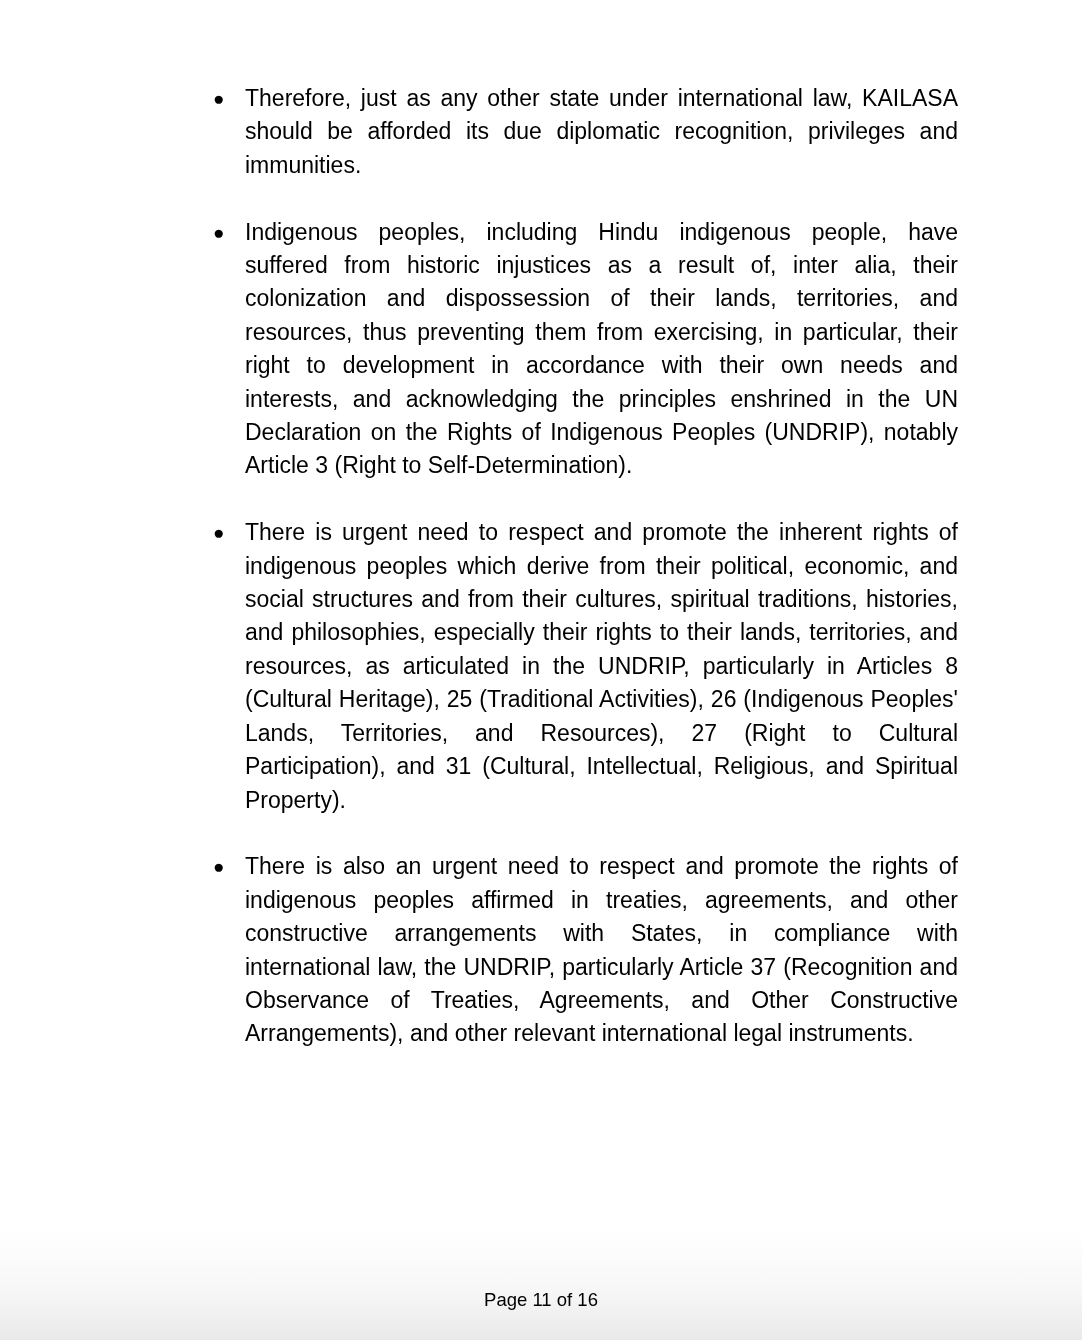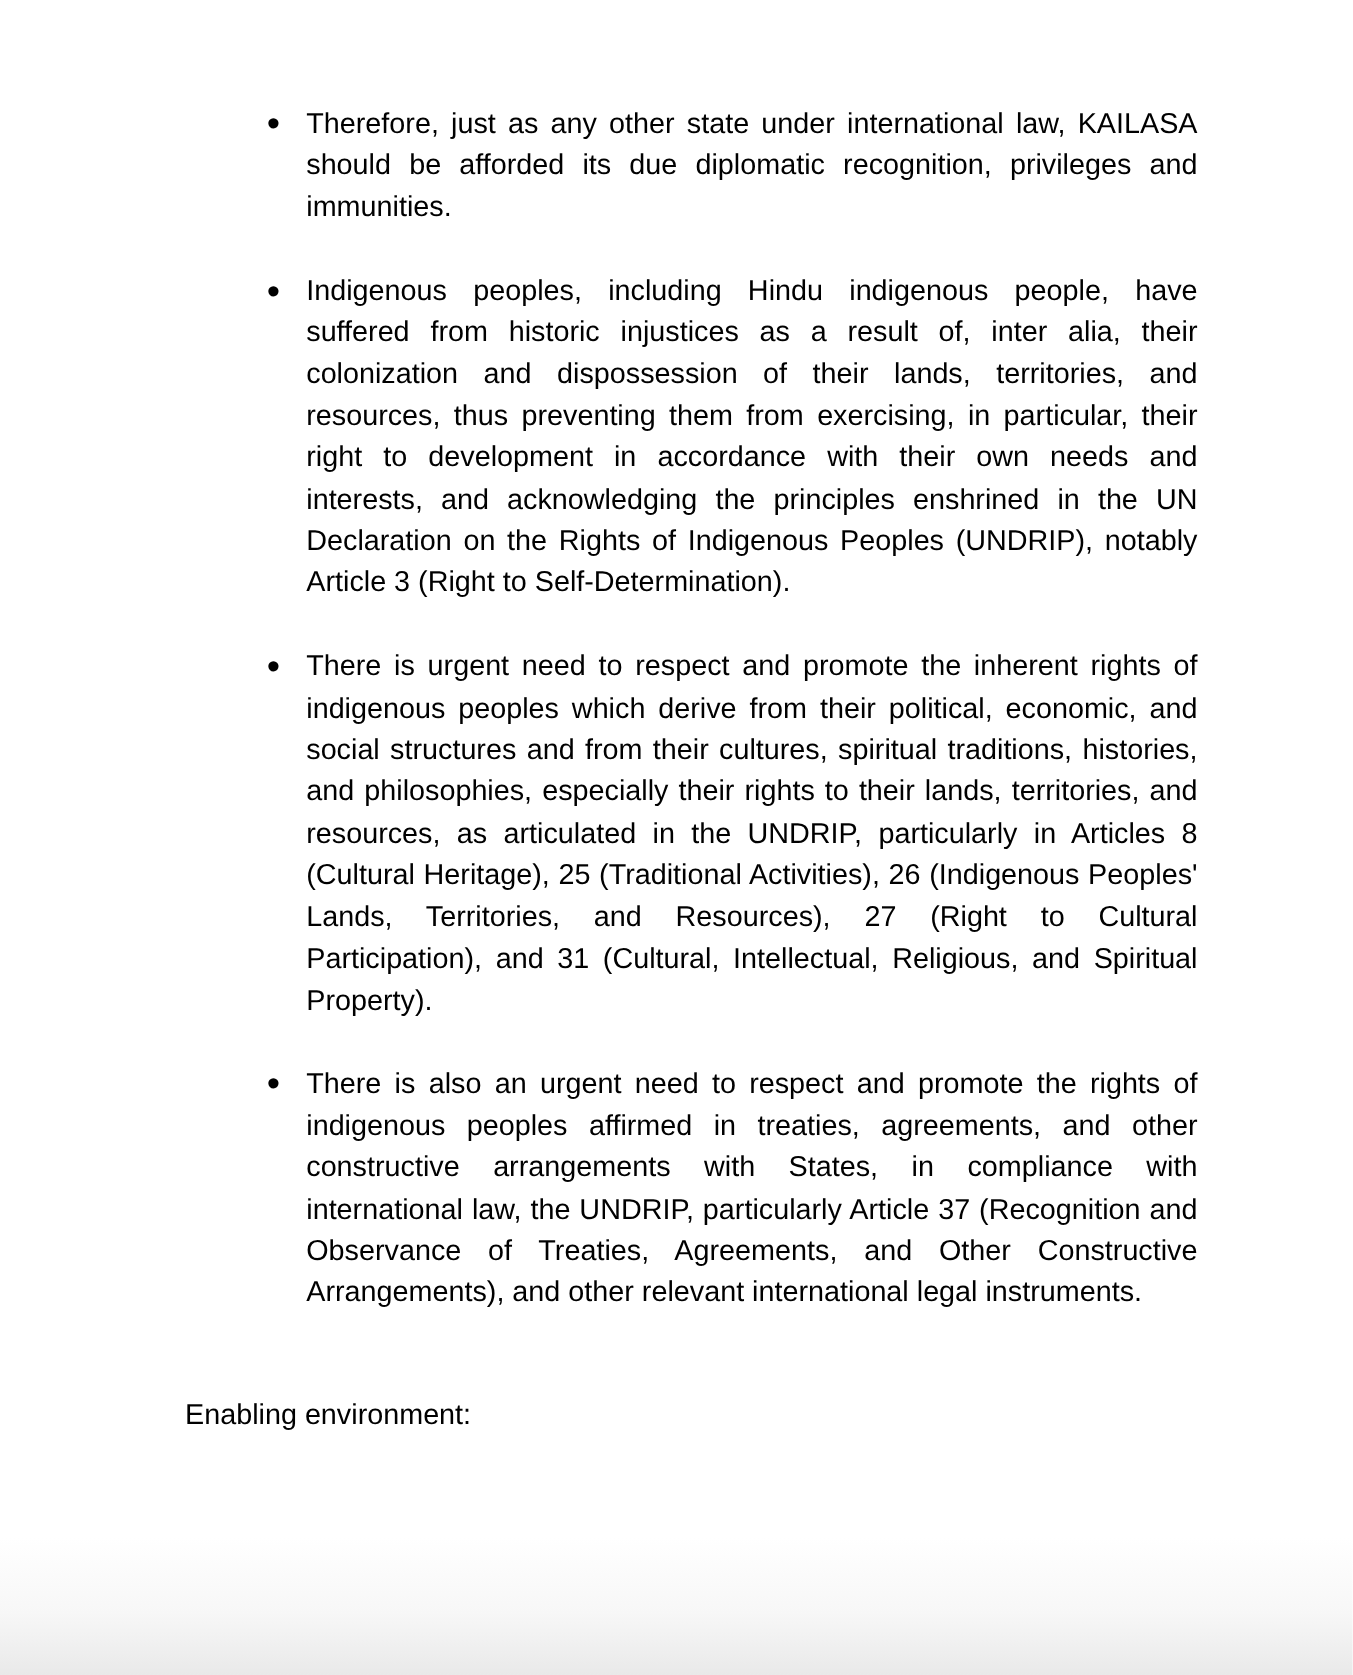--- a/index.html
+++ b/index.html
@@ -93,17 +93,17 @@
     <li class="bullet-item">
       <span class="bullet-glyph">●</span>
       <span>There is urgent need to respect and promote the inherent rights of indigenous peoples which derive from their political, economic, and social structures and from their cultures, spiritual traditions, histories, and philosophies, especially their rights to their lands, territories, and resources, as articulated in the UNDRIP, particularly in Articles 8 (Cultural Heritage), 25 (Traditional Activities), 26 (Indigenous Peoples' Lands, Territories, and Resources), 27 (Right to Cultural Participation), and 31 (Cultural, Intellectual, Religious, and Spiritual Property).</span>
     </li>
     <li class="bullet-item">
       <span class="bullet-glyph">●</span>
       <span>There is also an urgent need to respect and promote the rights of indigenous peoples affirmed in treaties, agreements, and other constructive arrangements with States, in compliance with international law, the UNDRIP, particularly Article 37 (Recognition and Observance of Treaties, Agreements, and Other Constructive Arrangements), and other relevant international legal instruments.</span>
     </li>
   </ul>
 
-  <p class="section-heading">Enabling environment:</p>
 
   <div class="footer-shade"></div>
+  <div class="page-number">Page 11 of 16</div>
 
 </div>
 
 </body></html>

